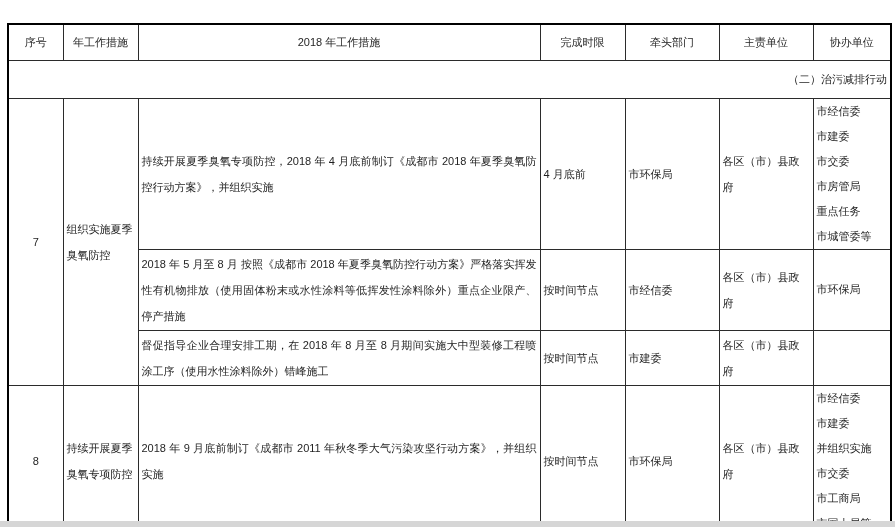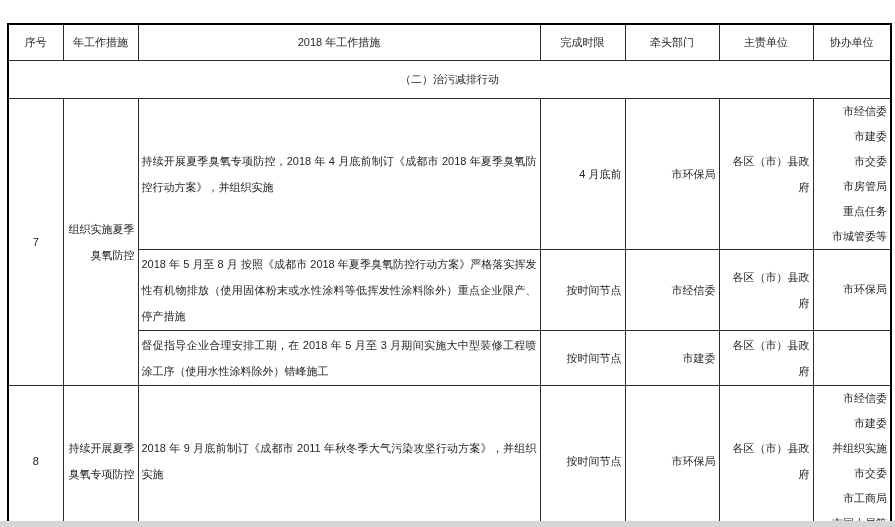--- a/index.html
+++ b/index.html
@@ -26,34 +26,33 @@
     font-size: 11px;
     line-height: 26px;
   }
   td, th {
     border: 1px solid #2b2b2b;
     padding: 1px 3px;
     vertical-align: middle;
     font-weight: normal;
     overflow: hidden;
     word-break: break-all;
-    text-align: right;
   }
   th { text-align: center; }
   .r-header  { height: 36px; }
   .r-section { height: 38px; }
   .r-m1 { height: 151px; }
   .r-m2 { height: 80px; }
   .r-m3 { height: 55px; }
   .r-m4 { height: 152px; }
   .c-center { text-align: center; }
   .cell-measure { text-align: justify; }
   .cell-support { line-height: 25px; padding: 0 3px; }
   .cell-support div { white-space: nowrap; }
-  .section-title { text-align: center; }
+  .section-title { text-align: right; }
 </style>
 </head>
 <body>
 
 <div class="page">
   <table class="doc-table">
     <colgroup>
       <col style="width:55px">
       <col style="width:75px">
       <col style="width:402px">
@@ -99,21 +98,21 @@
       <td class="cell-measure">2018 年 5 月至 8 月 按照《成都市 2018 年夏季臭氧防控行动方案》严格落实挥发性有机物排放（使用固体粉末或水性涂料等低挥发性涂料除外）重点企业限产、停产措施</td>
       <td>按时间节点</td>
       <td>市经信委</td>
       <td>各区（市）县政府</td>
       <td class="cell-support">
             <div>市环保局</div>
           </td>
     </tr>
 
     <tr class="r-m3">
-      <td class="cell-measure">督促指导企业合理安排工期，在 2018 年 5 月至 3 月期间实施大中型装修工程喷涂工序（使用水性涂料除外）错峰施工</td>
+      <td class="cell-measure">督促指导企业合理安排工期，在 2018 年 8 月至 8 月期间实施大中型装修工程喷涂工序（使用水性涂料除外）错峰施工</td>
       <td>按时间节点</td>
       <td>市建委</td>
       <td>各区（市）县政府</td>
       <td class="cell-support"></td>
     </tr>
 
     <tr class="r-m4">
       <td class="c-center">8</td>
       <td>持续开展夏季臭氧专项防控</td>
       <td class="cell-measure">2018 年 9 月底前制订《成都市 2011 年秋冬季大气污染攻坚行动方案》，并组织实施</td>

